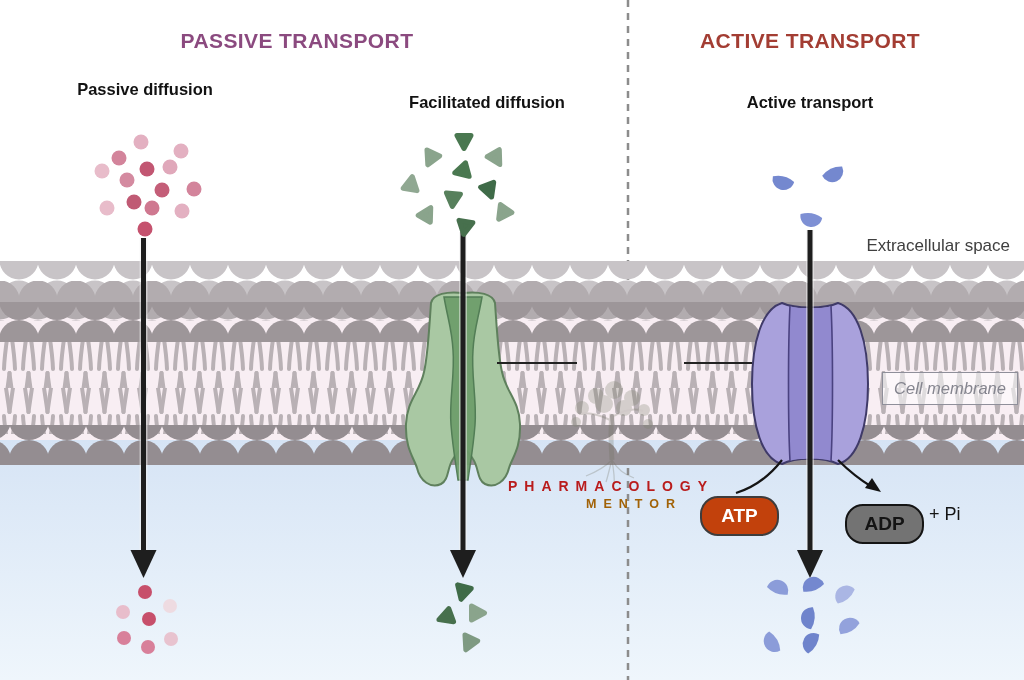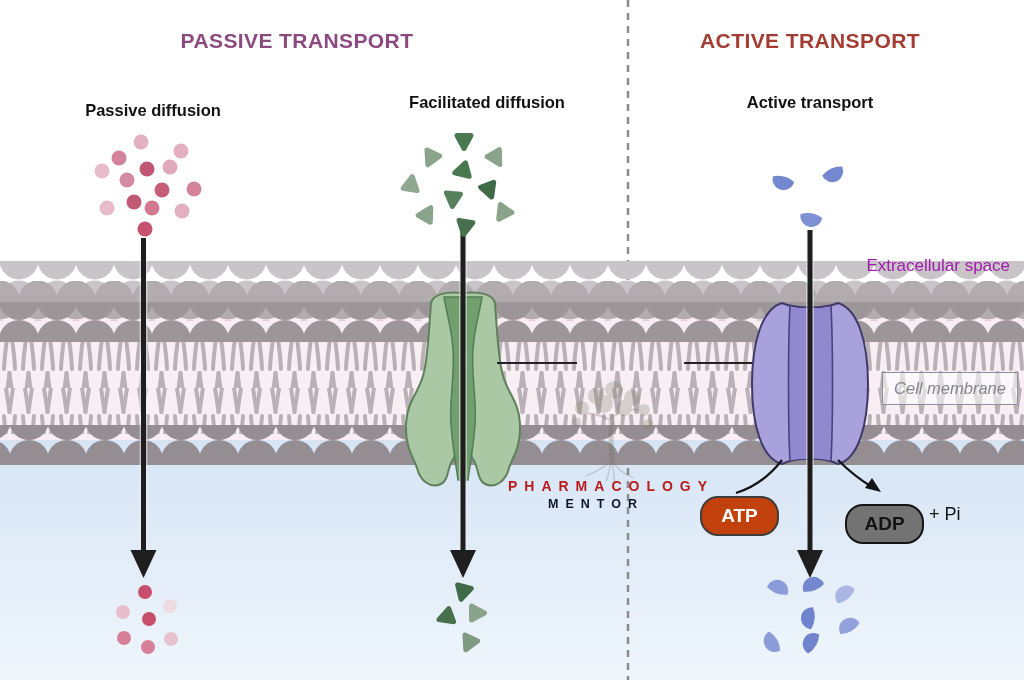--- a/index.html
+++ b/index.html
@@ -6,21 +6,21 @@
   .canvas{
     position:relative;width:1024px;height:680px;overflow:hidden;
     font-family:"Liberation Sans",sans-serif;background:#ffffff;
   }
   .canvas svg.scene{position:absolute;left:0;top:0;}
   .txt{position:absolute;white-space:nowrap;}
   .section-title{font-size:21px;font-weight:bold;letter-spacing:.4px;transform:translateX(-50%);}
   .title-passive{color:#8b4a7f;}
   .title-active{color:#a33d33;}
   .col-label{font-size:16.5px;font-weight:bold;color:#121212;transform:translateX(-50%);}
-  .extracellular{font-size:17px;color:#a21caf;margin-top:20px;}
+  .extracellular{font-size:17px;color:#404040;}
   .cellmembrane-box{
     position:absolute;left:882px;top:372px;width:134px;height:31px;
     border:1.5px solid #8f8f9a;background:rgba(255,255,255,.55);
     display:flex;align-items:center;justify-content:center;
     font-style:italic;font-size:16.5px;color:#85858f;text-align:right;
   }
   .transporter-label{
     position:absolute;left:631px;top:351px;transform:translateX(-50%);
     text-align:center;font-size:15.5px;line-height:21px;color:#141414;
     background:rgba(255,255,255,.40);padding:0 4px;
@@ -28,22 +28,22 @@
   .pill{
     position:absolute;width:75px;height:36px;border-radius:18px;
     display:flex;align-items:center;justify-content:center;
     font-size:19px;font-weight:bold;
   }
   .pill-atp{left:700px;top:496px;background:#c2410c;border:2.5px solid #3e3c3c;color:#ffffff;}
   .pill-adp{left:845px;top:496px;background:#737373;border:2.5px solid #141414;color:#141414;margin-top:8px;}
   .pi{left:929px;top:504px;font-size:18px;color:#141414;}
   .wm1{left:611px;top:478px;transform:translateX(-50%);font-size:14px;font-weight:700;
        letter-spacing:7px;color:#b91c1c;}
-  .wm2{left:596px;top:497px;transform:translateX(-50%);font-size:12.5px;font-weight:600;
-       letter-spacing:7px;color:#0f172a;}
+  .wm2{left:634px;top:497px;transform:translateX(-50%);font-size:12.5px;font-weight:600;
+       letter-spacing:7px;color:#a16207;}
 </style>
 </head>
 <body>
 
 <div class="canvas">
 
   <svg class="scene" width="1024" height="680" viewBox="0 0 1024 680">
     <defs>
       <linearGradient id="gBlue" x1="0" y1="0" x2="0" y2="1">
         <stop offset="0" stop-color="#d6e4f5"></stop>
@@ -215,21 +215,21 @@
       <use href="#blob" transform="translate(810,618) rotate(95)" fill="#6f84cc"></use>
       <use href="#blob" transform="translate(849,627) rotate(150)" fill="#93a2dc"></use>
       <use href="#blob" transform="translate(773,642) rotate(60)" fill="#8b9cd9"></use>
       <use href="#blob" transform="translate(812,643) rotate(120)" fill="#6f84cc"></use>
     </g>
   </svg>
 
   <div class="txt section-title title-passive" style="left:297px;top:29px;">PASSIVE TRANSPORT</div>
   <div class="txt section-title title-active" style="left:810px;top:29px;">ACTIVE TRANSPORT</div>
 
-  <div class="txt col-label" style="left:145px;top:101px;margin-left:8px;">Passive diffusion</div>
+  <div class="txt col-label" style="left:145px;top:80px;">Passive diffusion</div>
   <div class="txt col-label" style="left:487px;top:93px;text-align:center;">Facilitated diffusion</div>
   <div class="txt col-label" style="left:810px;top:93px;">Active transport</div>
 
   <div class="txt extracellular" style="right:14px;top:236px;">Extracellular space</div>
 
   <div class="cellmembrane-box">
     <span>Cell membrane</span>
   </div>
 
 

